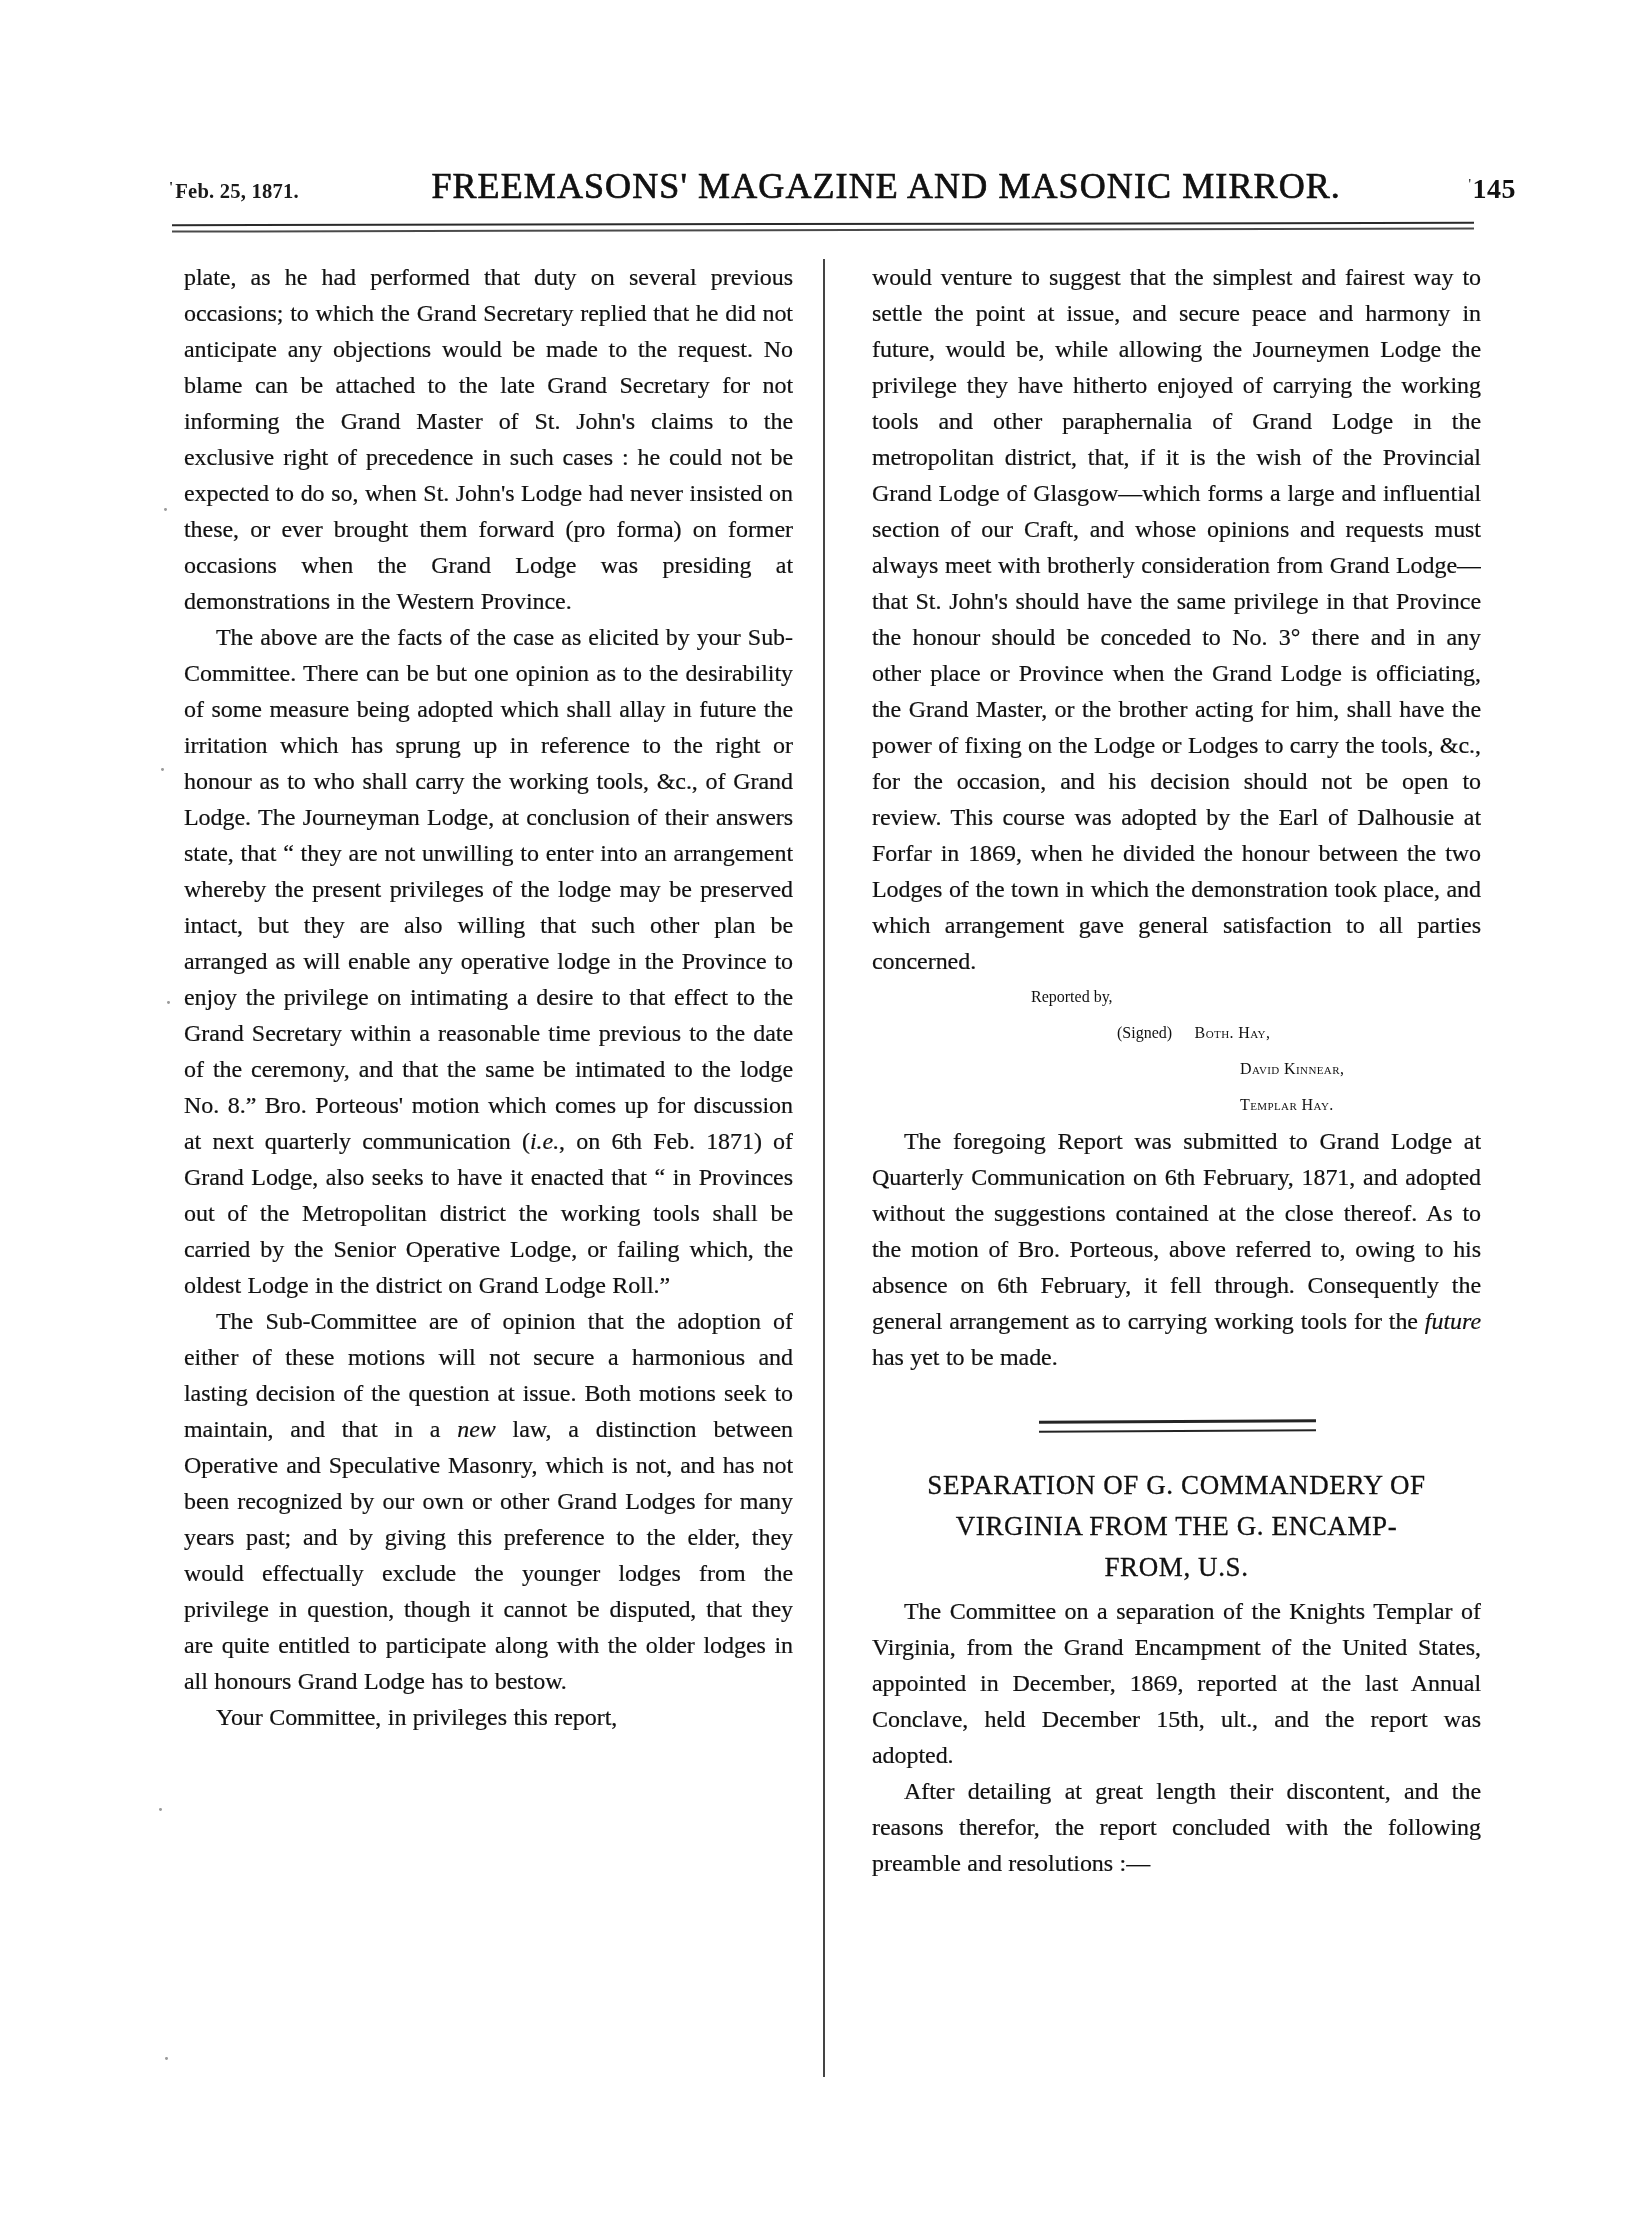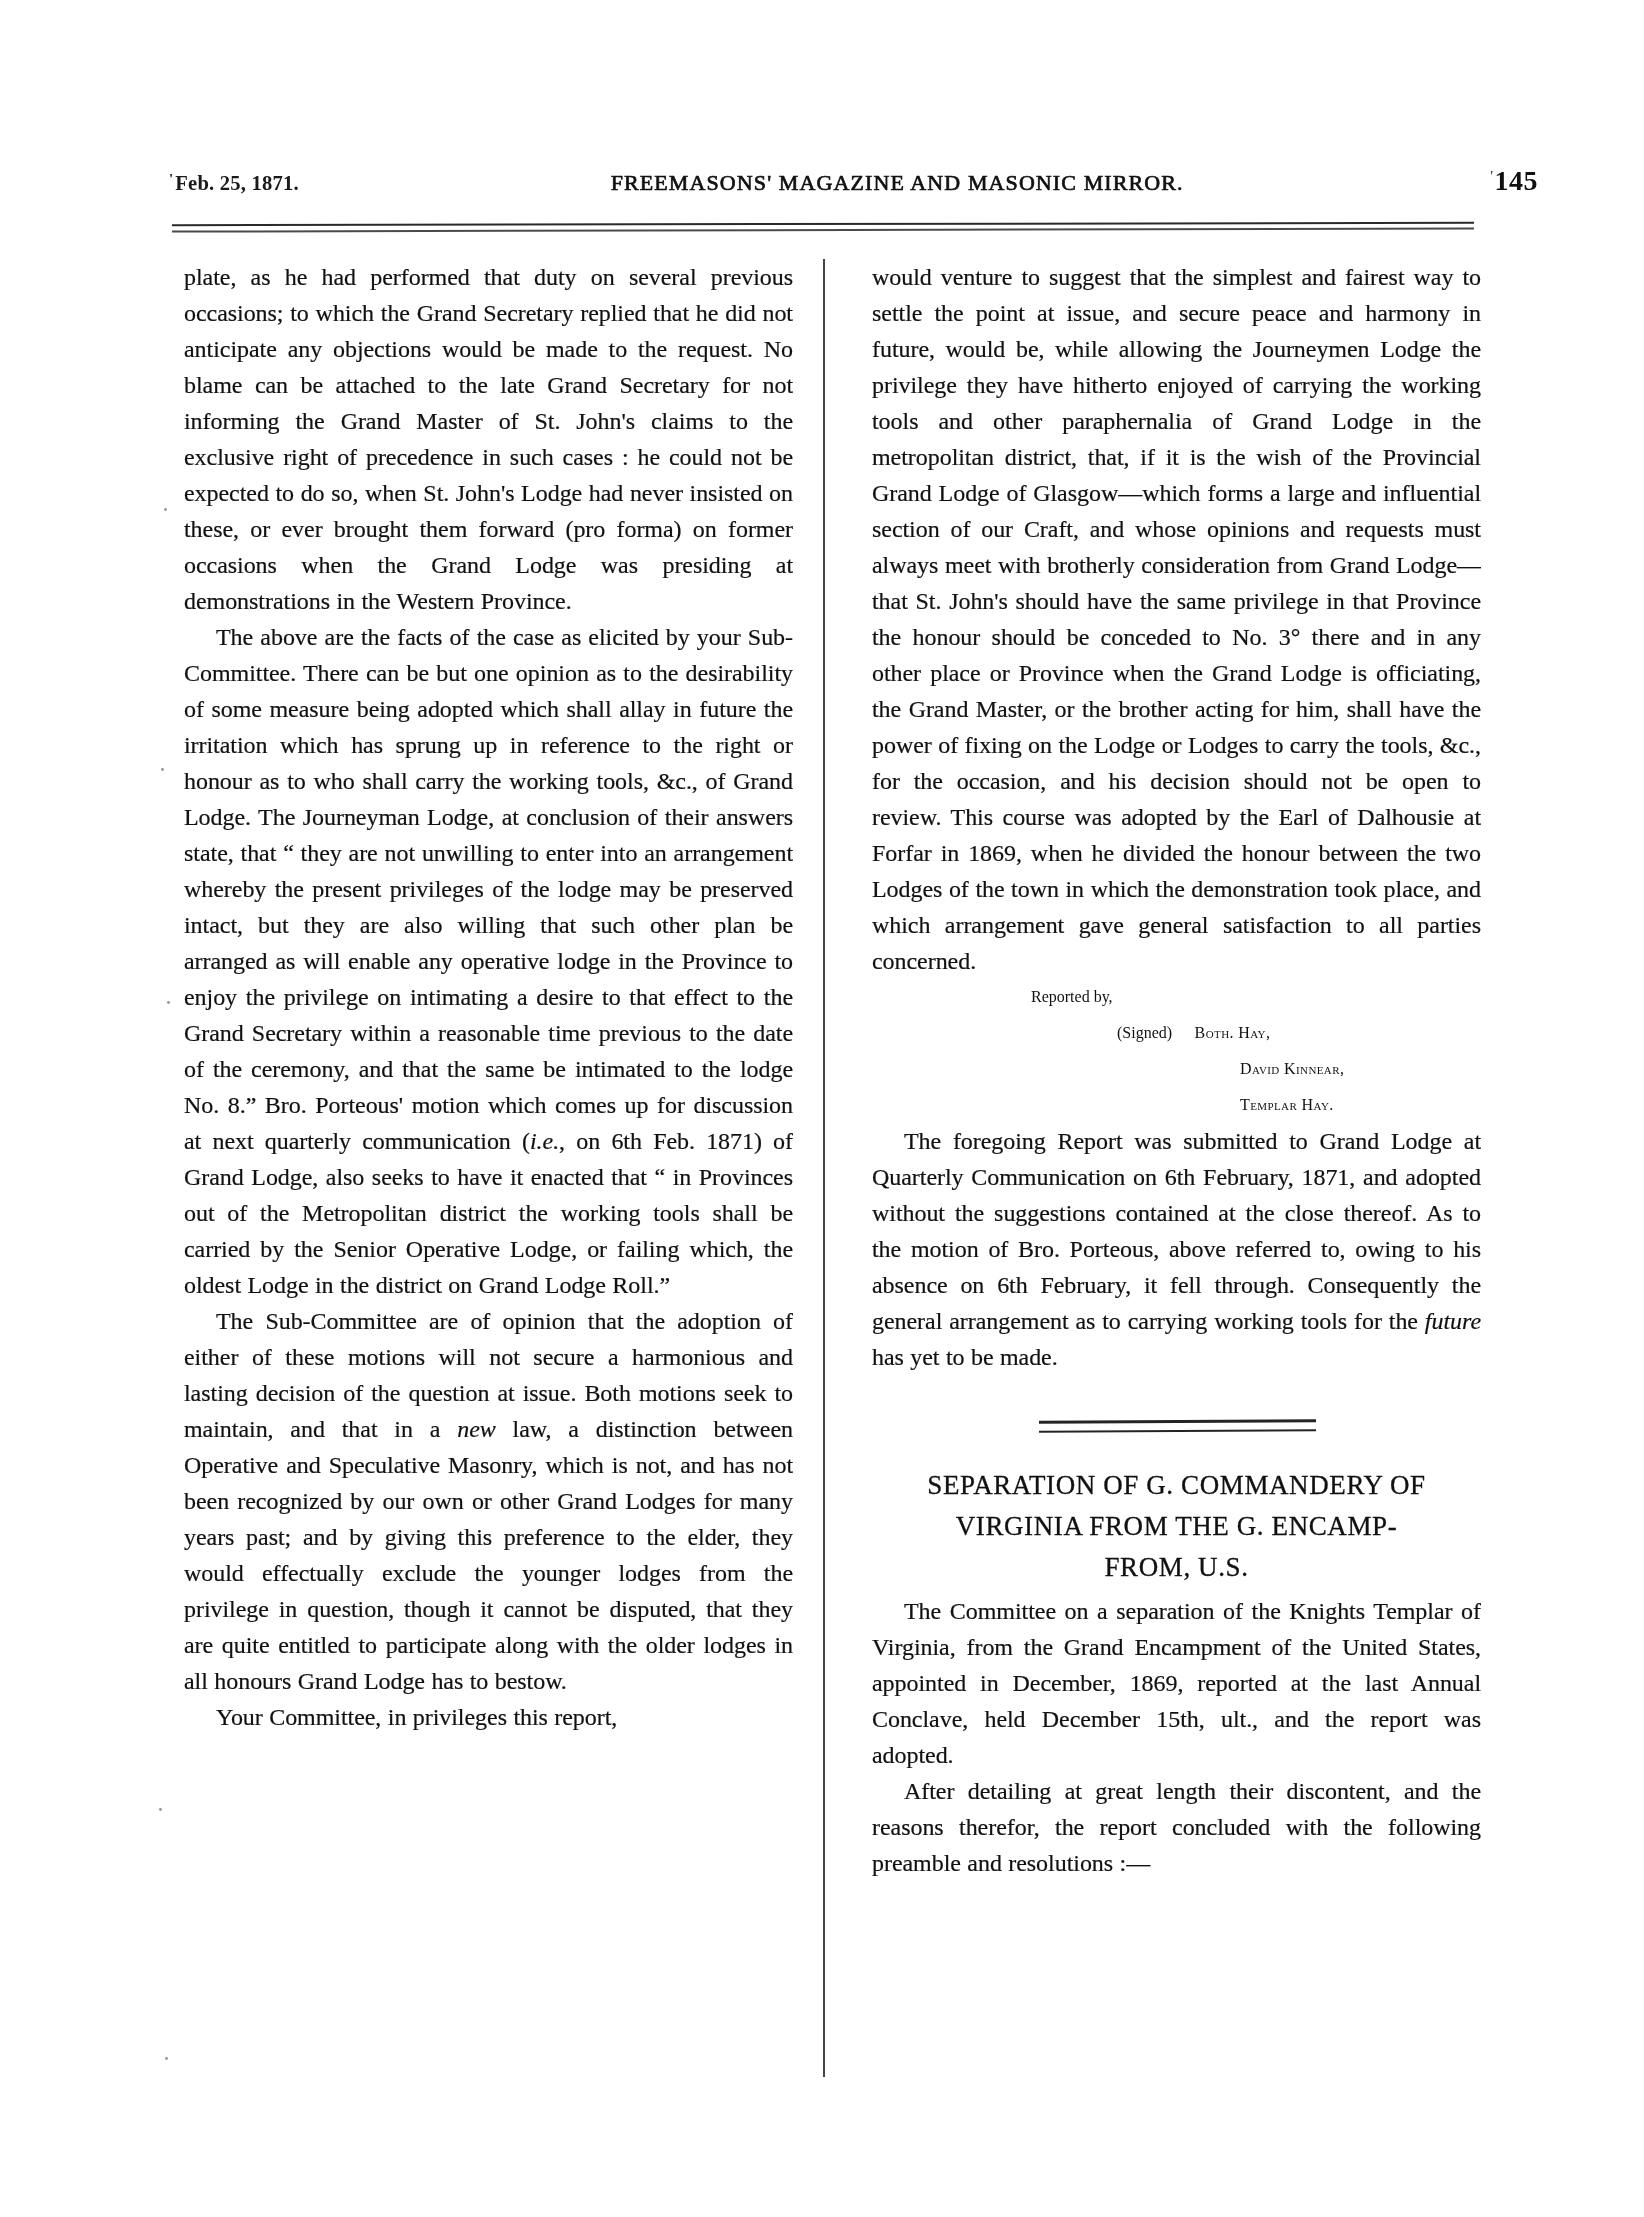--- a/index.html
+++ b/index.html
@@ -21,42 +21,42 @@
     left: 0; top: 0;
     width: 1644px;
     height: 2218px;
     box-sizing: border-box;
   }
 
   
   .runhead {
     position: absolute;
     left: 169px;
-    right: 106px;
+    right: 128px;
     top: 165px;
     height: 41px;
     display: flex;
     align-items: baseline;
   }
   .runhead-date {
     font-size: 20.6px;
     font-weight: bold;
     letter-spacing: 0.2px;
     white-space: nowrap;
     color: #1a1a1a;
   }
   .runhead-date .tick {
     font-size: 15px;
     vertical-align: 5.6px;
     margin-right: 1.9px;
   }
   .runhead-title {
     flex: 1;
     text-align: center;
-    font-size: 22px;
+    font-size: 36px;
     letter-spacing: 1.1px;
     font-weight: 400;
     white-space: nowrap;
     color: #111;
     margin-left: 24px;
     margin-right: 19px;
     
     -webkit-text-stroke: 0.7px #111;
   }
   .runhead-folio {

